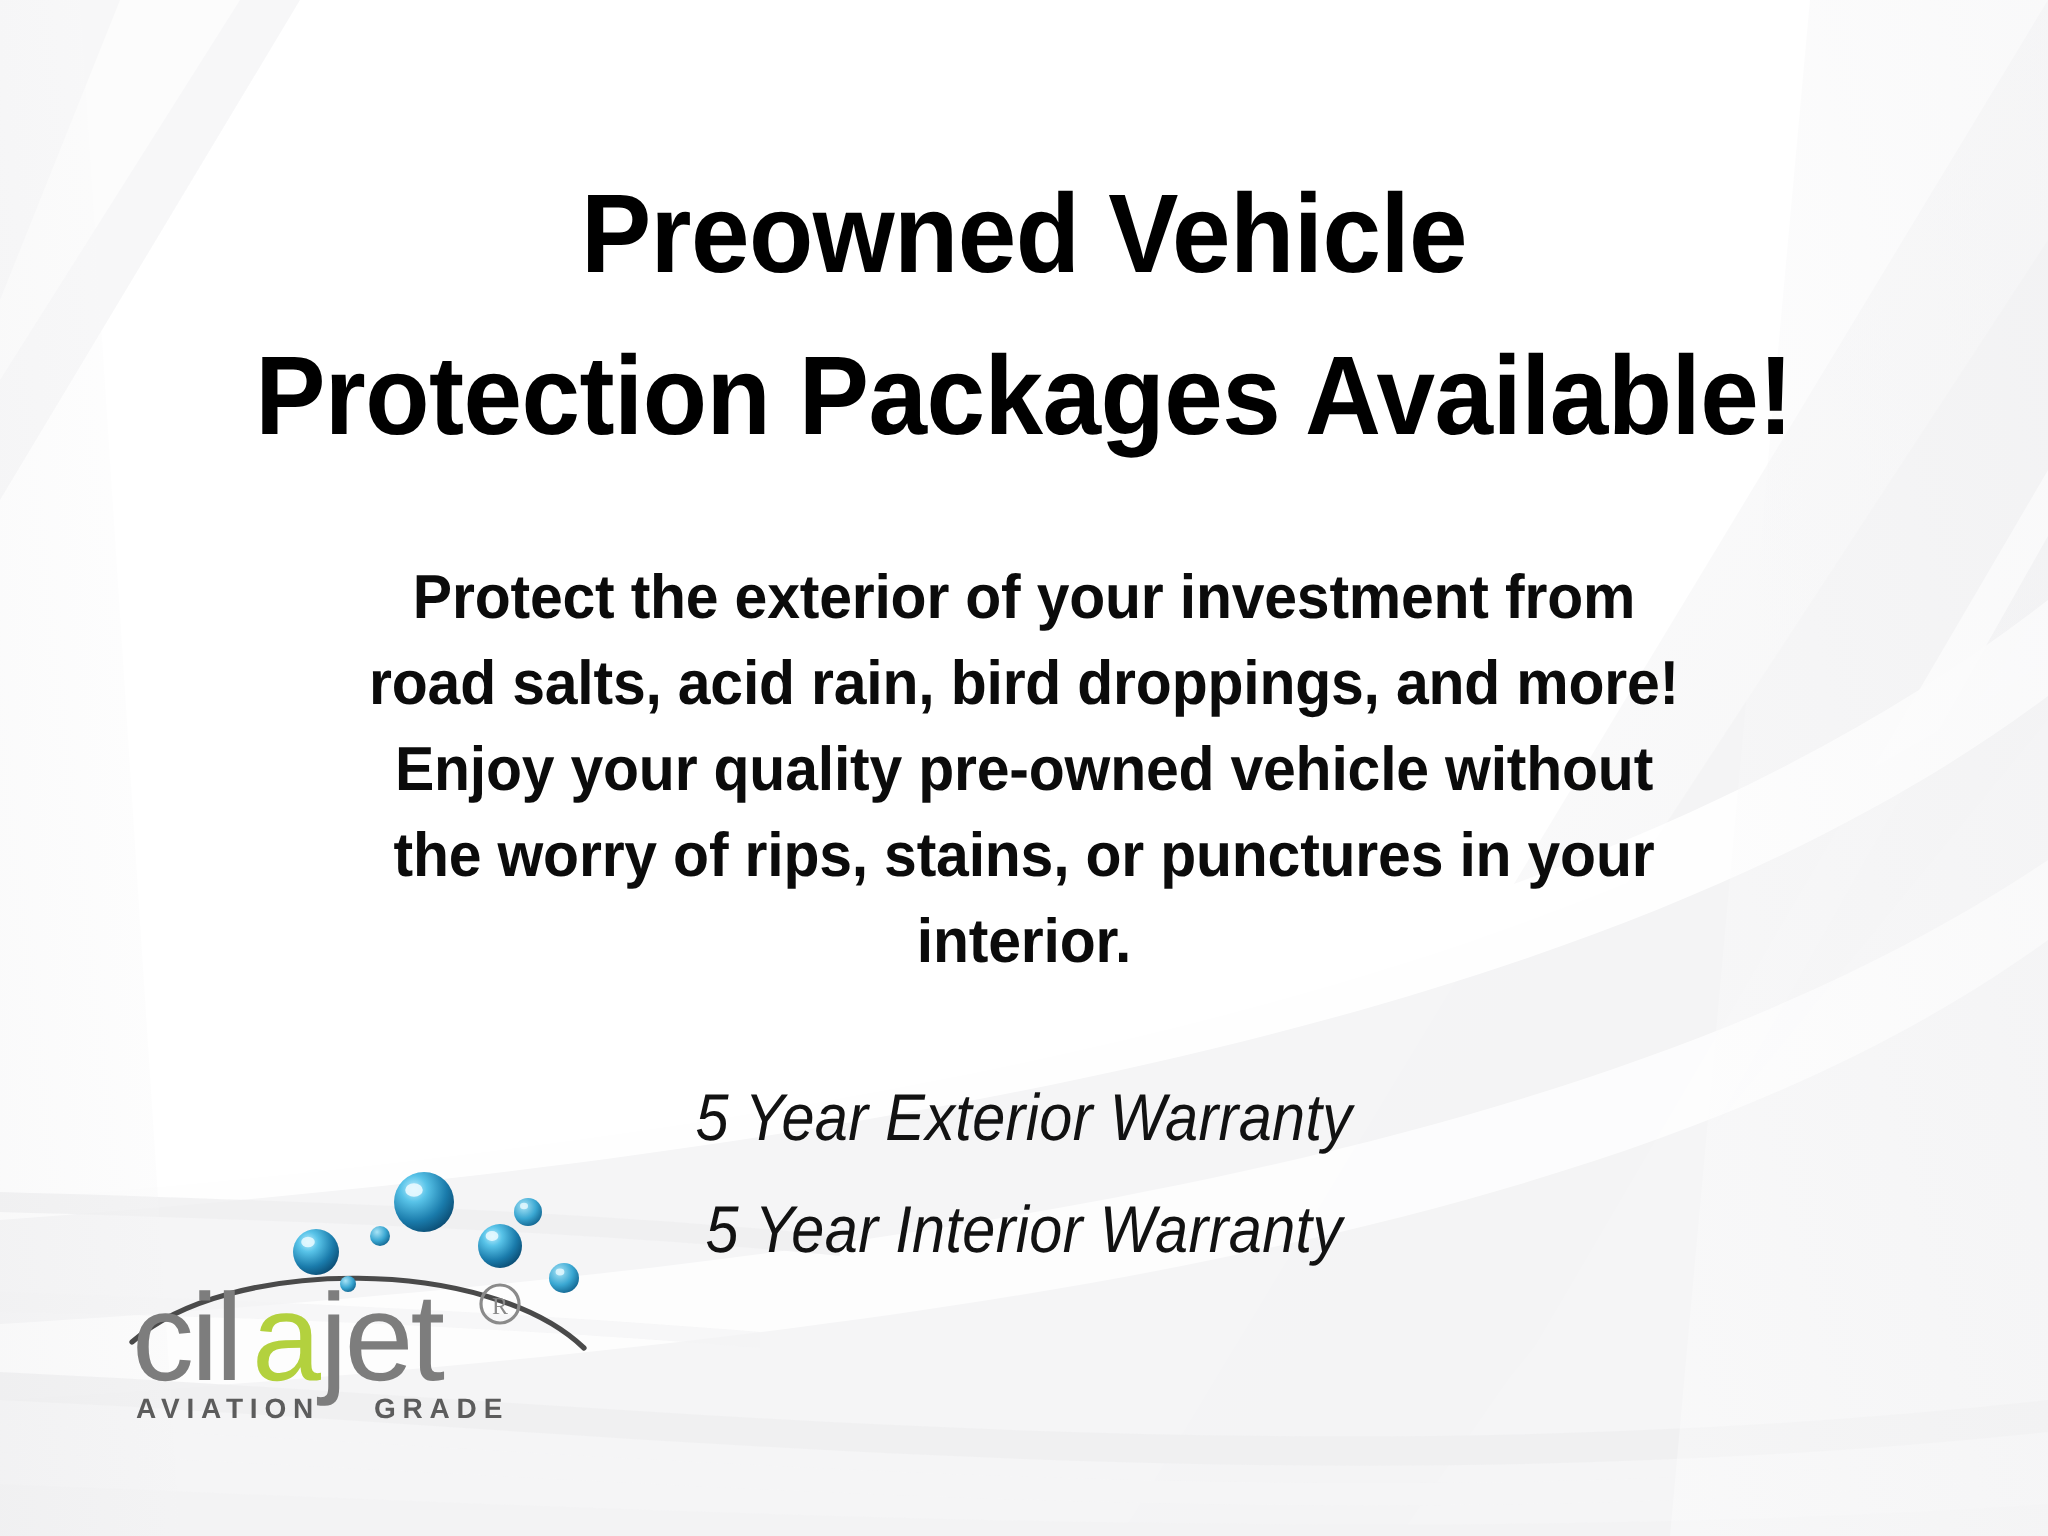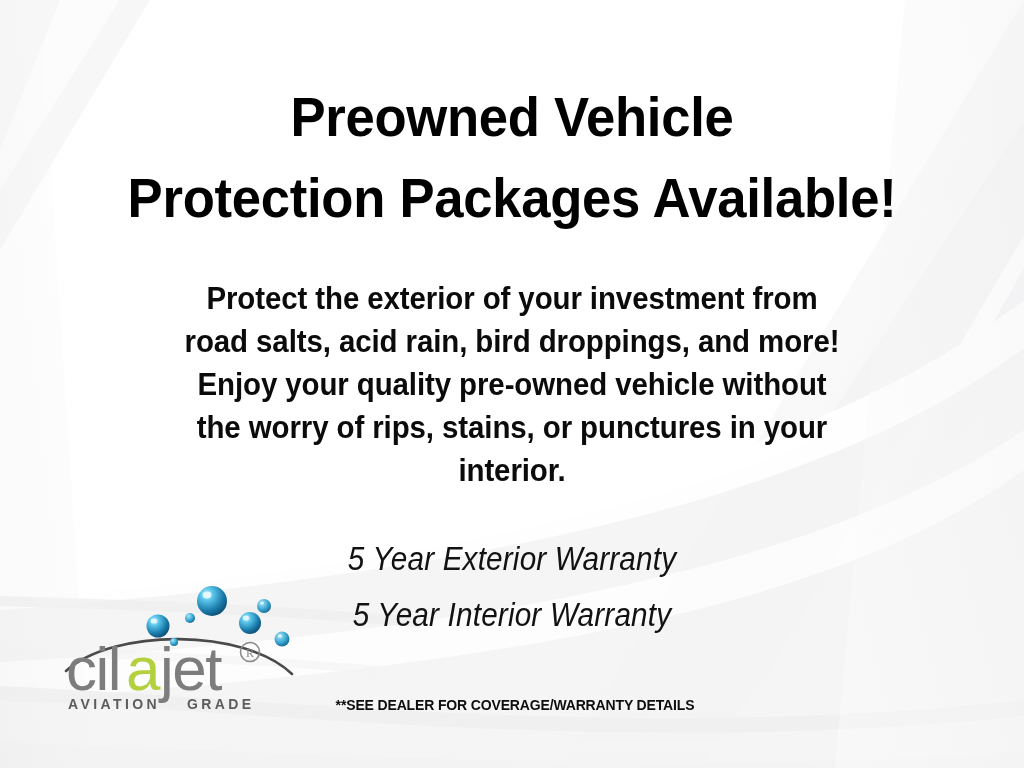--- a/index.html
+++ b/index.html
@@ -160,21 +160,20 @@
     <span class="bc-line">Enjoy your quality pre-owned vehicle without</span>
     <span class="bc-line">the worry of rips, stains, or punctures in your</span>
     <span class="bc-line">interior.</span>
   </div>
 
   <div class="warranty">
     <span class="w-line">5 Year Exterior Warranty</span>
     <span class="w-line">5 Year Interior Warranty</span>
   </div>
 
-  <div class="footnote">**SEE DEALER FOR COVERAGE/WARRANTY DETAILS</div>
 
   <svg id="logo" viewBox="0 0 236 136" aria-hidden="true">
     <defs>
       <radialGradient id="bub" cx="33%" cy="28%" r="78%">
         <stop offset="0%" stop-color="#bdeeff"></stop>
         <stop offset="28%" stop-color="#58c3e8"></stop>
         <stop offset="70%" stop-color="#1a7bab"></stop>
         <stop offset="100%" stop-color="#0b4d74"></stop>
       </radialGradient>
       <radialGradient id="bubS" cx="35%" cy="30%" r="80%">

